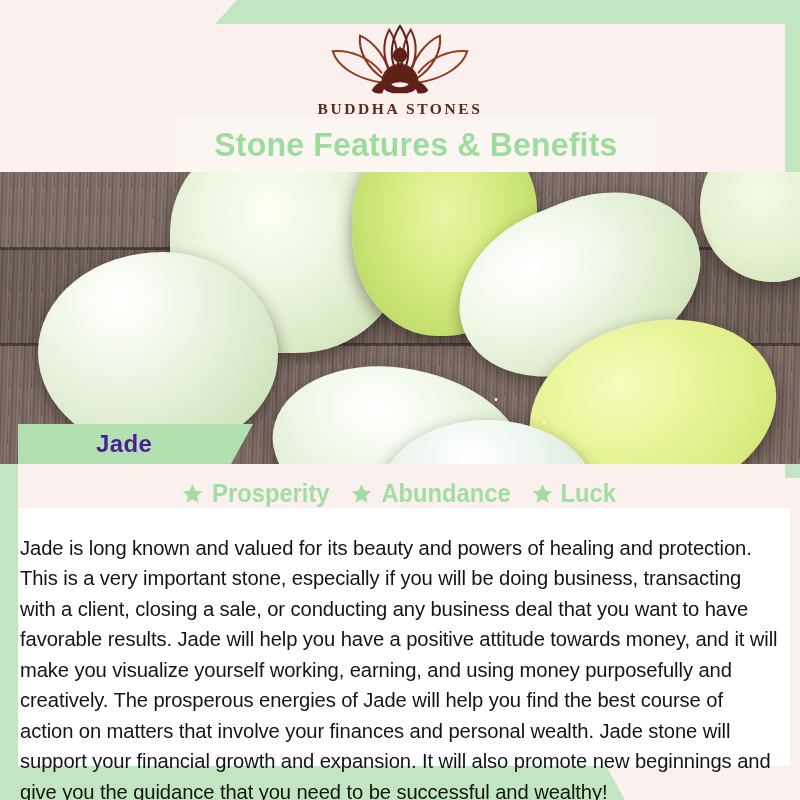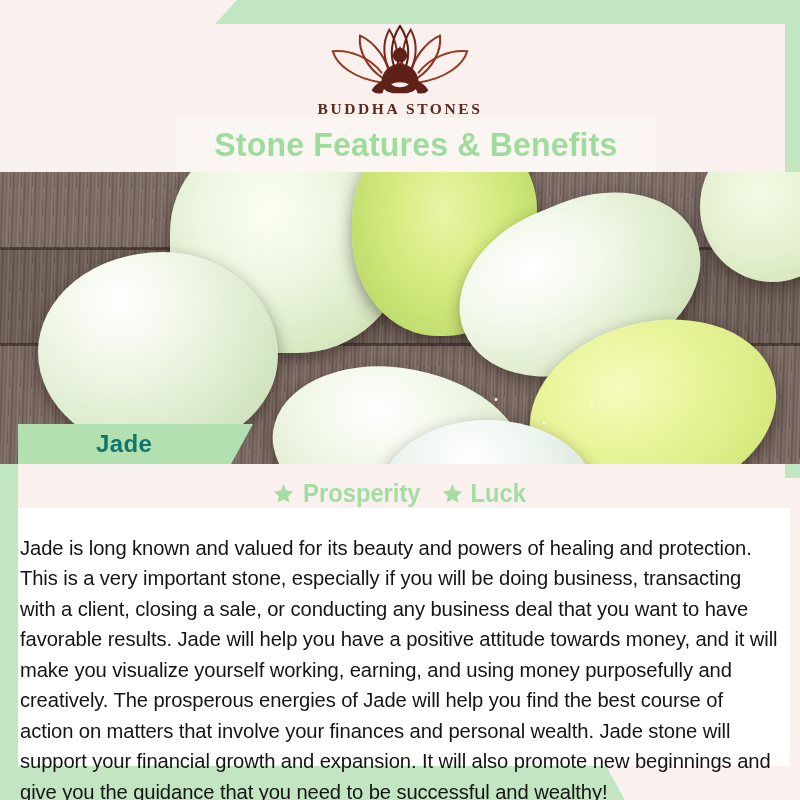--- a/index.html
+++ b/index.html
@@ -217,21 +217,21 @@
     width: 235px;
     height: 40px;
     background: #b2e0b0;
     clip-path: polygon(0 0, 235px 0, 213px 40px, 0 40px);
     z-index: 3;
     display: flex;
     align-items: center;
   }
   #jade-label {
     margin-left: 78px;
-    color: #0f766e;
+    color: #4c1d95;
     font-weight: bold;
     font-size: 24px;
     letter-spacing: 0.4px;
   }
 
   
   #benefits {
     position: absolute;
     top: 478px;
     left: 0;
@@ -366,20 +366,26 @@
     <div class="benefit">
       <svg class="star-icon" viewBox="0 0 24 24">
         <polygon points="12,1.5 15.2,8.7 23,9.6 17.2,14.8 18.8,22.5 12,18.6 5.2,22.5 6.8,14.8 1,9.6 8.8,8.7" fill="#a3dda3"></polygon>
       </svg>
       <span class="benefit-label">Prosperity</span>
     </div>
     <div class="benefit">
       <svg class="star-icon" viewBox="0 0 24 24">
         <polygon points="12,1.5 15.2,8.7 23,9.6 17.2,14.8 18.8,22.5 12,18.6 5.2,22.5 6.8,14.8 1,9.6 8.8,8.7" fill="#a3dda3"></polygon>
       </svg>
+      <span class="benefit-label">Abundance</span>
+    </div>
+    <div class="benefit">
+      <svg class="star-icon" viewBox="0 0 24 24">
+        <polygon points="12,1.5 15.2,8.7 23,9.6 17.2,14.8 18.8,22.5 12,18.6 5.2,22.5 6.8,14.8 1,9.6 8.8,8.7" fill="#a3dda3"></polygon>
+      </svg>
       <span class="benefit-label">Luck</span>
     </div>
   </div>
 
   <div id="body-panel">
     <p id="body-text">Jade is long known and valued for its beauty and powers of healing and protection. This is a very important stone, especially if you will be doing business, transacting with a client, closing a sale, or conducting any business deal that you want to have favorable results. Jade will help you have a positive attitude towards money, and it will make you visualize yourself working, earning, and using money purposefully and creatively. The prosperous energies of Jade will help you find the best course of action on matters that involve your finances and personal wealth. Jade stone will support your financial growth and expansion. It will also promote new beginnings and give you the guidance that you need to be successful and wealthy!</p>
   </div>
 
 </div>
 

